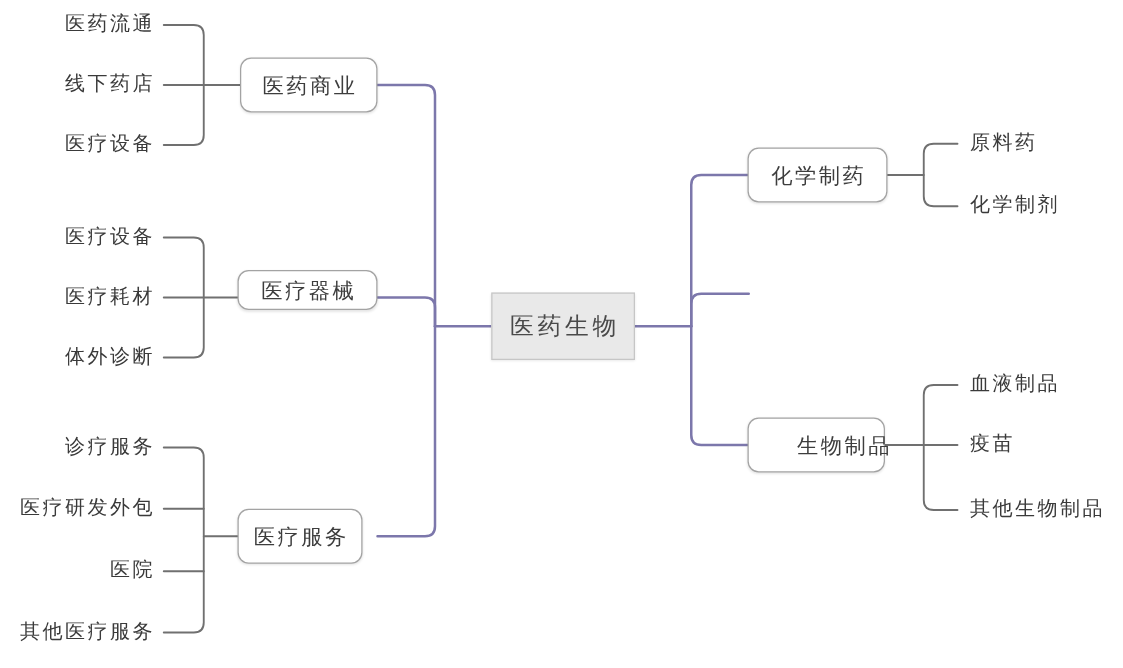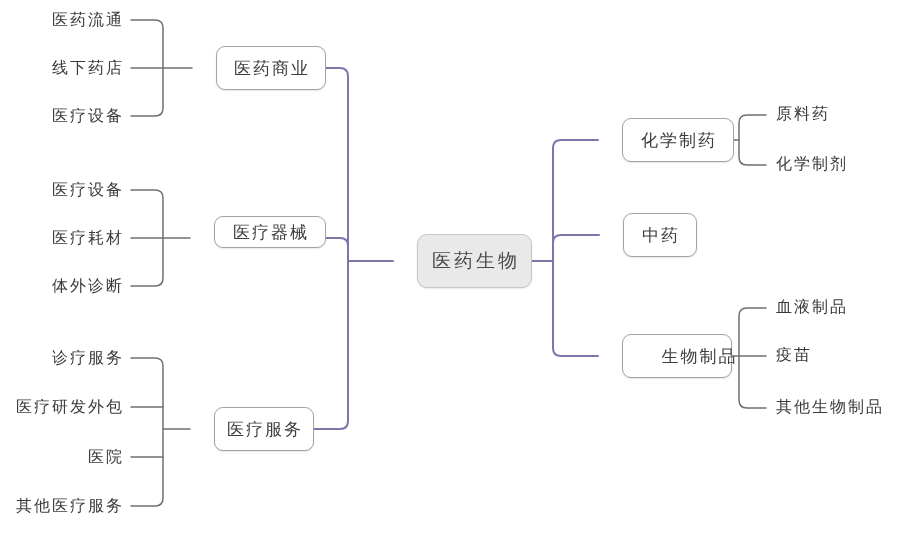--- a/index.html
+++ b/index.html
@@ -12,26 +12,26 @@
   .trunk{stroke:var(--trunk-line,#7c77ab);stroke-width:2;}
   .branchline{stroke:var(--branch-line,#707070);stroke-width:1.5;}
   .node{
     position:absolute;display:flex;align-items:center;justify-content:center;
     background:var(--node-fill,#ffffff);
     border:1.5px solid var(--node-border,#a3a3a3);
     border-radius:9px;
     color:var(--text,#3d3d3d);
     font-size:17px;letter-spacing:2px;text-indent:2px;
     box-shadow:0 1px 2px rgba(0,0,0,0.10);
-    box-sizing:border-box;white-space:nowrap;margin-left:24px;
+    box-sizing:border-box;white-space:nowrap;
   }
   .node.root{
     background:var(--root-fill,#e9e9e9);
     border:1.5px solid var(--root-border,#c6c6c6);
-    border-radius:10px;
+    border-radius:0;
     color:var(--root-text,#4a4a4a);
     font-size:19px;letter-spacing:3px;text-indent:3px;
   }
   .leaf{
     position:absolute;height:24px;line-height:24px;
     color:var(--leaf-text,#3a3a3a);
     font-size:16px;letter-spacing:2px;white-space:nowrap;
   }
   .leaf.l{right:774px;text-align:right;}
   .leaf.r{left:776px;text-align:left;font-family:Liberation Mono, monospace;}
@@ -70,21 +70,20 @@
     <path class="branchline" d="M 766 308 H 747 Q 739 308 739 316 V 400 Q 739 408 747 408 H 766"></path>
   </svg>
 
   <div class="node root" style="left:393px;top:234px;width:115px;height:54px;">医药生物</div>
 
   <div class="node" style="left:192px;top:46px;width:110px;height:44px;">医药商业</div>
   <div class="node" style="left:190px;top:216px;width:112px;height:32px;">医疗器械</div>
   <div class="node" style="left:190px;top:407px;width:100px;height:44px;">医疗服务</div>
 
   <div class="node" style="left:598px;top:118px;width:112px;height:44px;">化学制药</div>
-  <div class="node" style="left:599px;top:213px;width:74px;height:44px;">中药</div>
   <div class="node" style="left:598px;top:334px;width:110px;height:44px;padding-left:43px;">生物制品</div>
 
   <div class="leaf l" style="top:8px;">医药流通</div>
   <div class="leaf l" style="top:56px;">线下药店</div>
   <div class="leaf l" style="top:104px;">医疗设备</div>
   <div class="leaf l" style="top:178px;">医疗设备</div>
   <div class="leaf l" style="top:226px;">医疗耗材</div>
   <div class="leaf l" style="top:274px;">体外诊断</div>
   <div class="leaf l" style="top:346px;">诊疗服务</div>
   <div class="leaf l" style="top:395px;">医疗研发外包</div>

